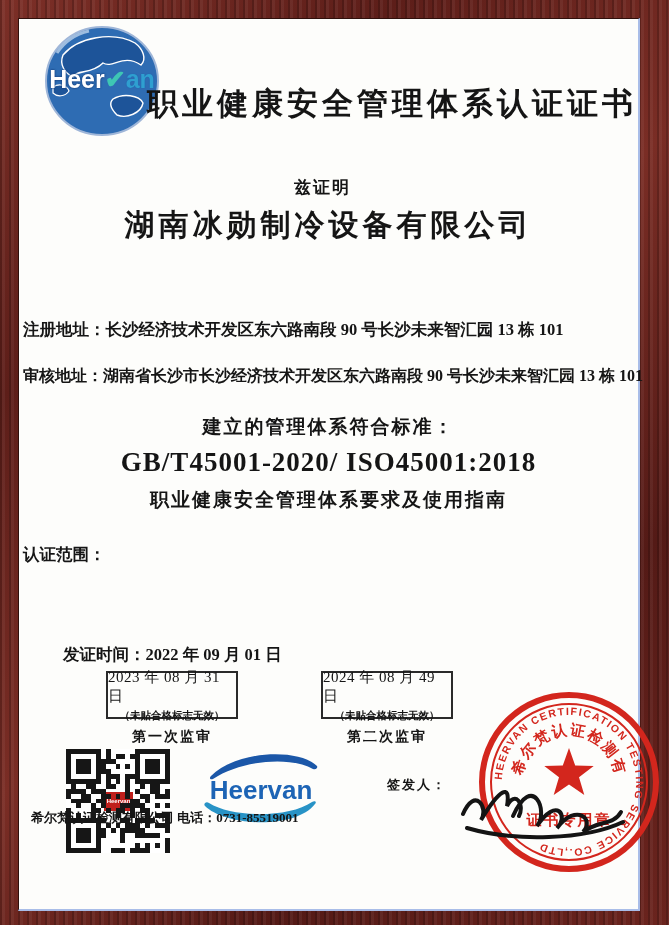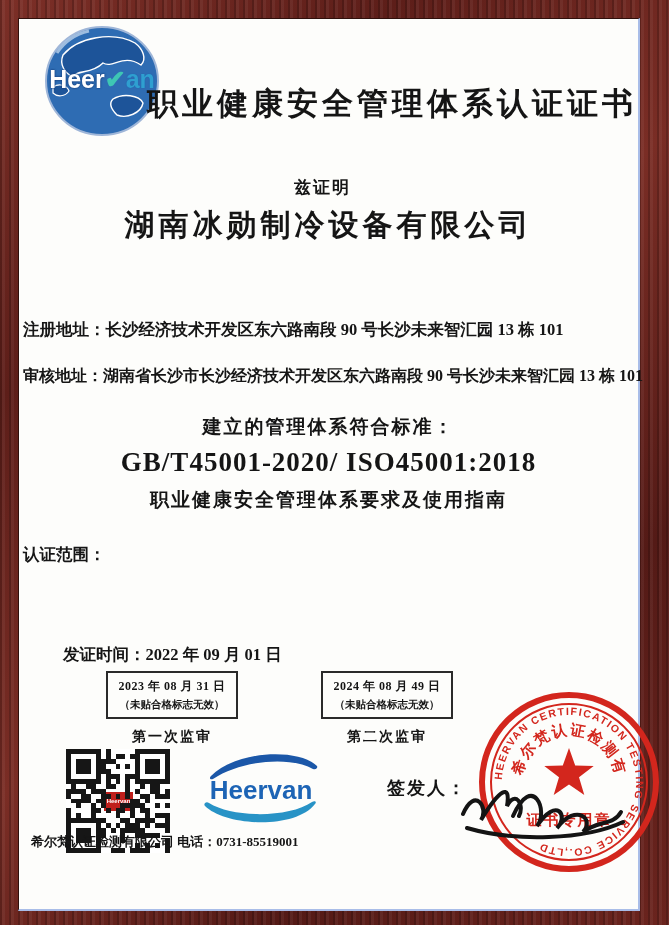--- a/index.html
+++ b/index.html
@@ -33,39 +33,39 @@
   .stdcode{left:0;right:0;top:428px;font-size:27px;font-weight:600;letter-spacing:1px;}
   .stdname{left:0;right:0;top:468px;font-size:19px;font-weight:bold;letter-spacing:2px;}
   .scopelabel{left:4px;top:525px;font-size:16.5px;font-weight:600;}
   .scopetext{left:22px;top:580px;font-size:16px;font-weight:600;white-space:nowrap;}
   
   .issue{left:44px;top:625px;font-size:16.5px;font-weight:bold;}
   .valid{left:263px;top:625px;font-size:16.5px;font-weight:bold;}
   .datebox{width:132px;height:48px;border:2px solid #2a2a2a;box-sizing:border-box;
     display:flex;flex-direction:column;justify-content:center;align-items:center;}
   .box1{left:87px;top:652px;} .box2{left:302px;top:652px;}
-  .datebox .d{font-size:12px;font-weight:700;letter-spacing:.5px;}
+  .datebox .d{font-size:15px;font-weight:400;letter-spacing:.5px;}
   .datebox .n{font-size:10.5px;font-weight:600;margin-top:3px;}
   .cap1{left:87px;top:709px;width:132px;font-size:14px;font-weight:bold;letter-spacing:2px;}
   .cap2{left:302px;top:709px;width:132px;font-size:14px;font-weight:bold;letter-spacing:2px;}
   
   .qr{left:47px;top:730px;width:104px;height:104px;background:#fff;}
   .qr .cell{position:absolute;background:#161616;}
   .qr .f-o{position:absolute;background:#161616;}
   .qr .f-w{position:absolute;background:#fff;}
   .qr .f-b{position:absolute;background:#161616;}
   .qr .badge{position:absolute;left:38px;top:43px;width:29px;height:19px;background:#c01f1c;
     color:#fff;font-size:6px;line-height:19px;text-align:center;font-weight:bold;
     font-family:"Liberation Sans",sans-serif;}
   .hvlogo{left:178px;top:727px;width:128px;height:88px;}
-  .signer{left:368px;top:757px;font-size:18px;font-weight:bold;letter-spacing:2px;white-space:nowrap;z-index:40;}
+  .signer{left:368px;top:757px;font-size:13px;font-weight:bold;letter-spacing:2px;white-space:nowrap;z-index:40;}
   .sig{left:436px;top:735px;width:176px;height:92px;z-index:40;}
   .stamp{left:457px;top:670px;width:186px;height:186px;z-index:30;}
   
-  .f1{left:12px;top:814px;font-size:13px;font-weight:bold;white-space:nowrap;}
+  .f1{left:12px;top:790px;font-size:13px;font-weight:bold;white-space:nowrap;}
   .f2{left:12px;top:832px;font-size:12.5px;font-weight:bold;white-space:nowrap;}
   .f3{left:12px;right:8px;top:850px;font-size:12.3px;font-weight:bold;line-height:15px;text-align:justify;}
   .globe-brand{position:absolute;left:0;top:40px;width:118px;text-align:center;
     font-family:"Liberation Sans",sans-serif;font-weight:bold;font-size:25px;white-space:nowrap;}
   .globe-brand .w{color:#fff;text-shadow:0 0 2px #17407e,0 0 2px #17407e;}
   .globe-brand .t{color:#3ec6b4;}
   .globe-brand .b{color:#2f9fd0;text-shadow:0 0 1px #1b5fa8;}
 </style>
 </head>
 <body>

